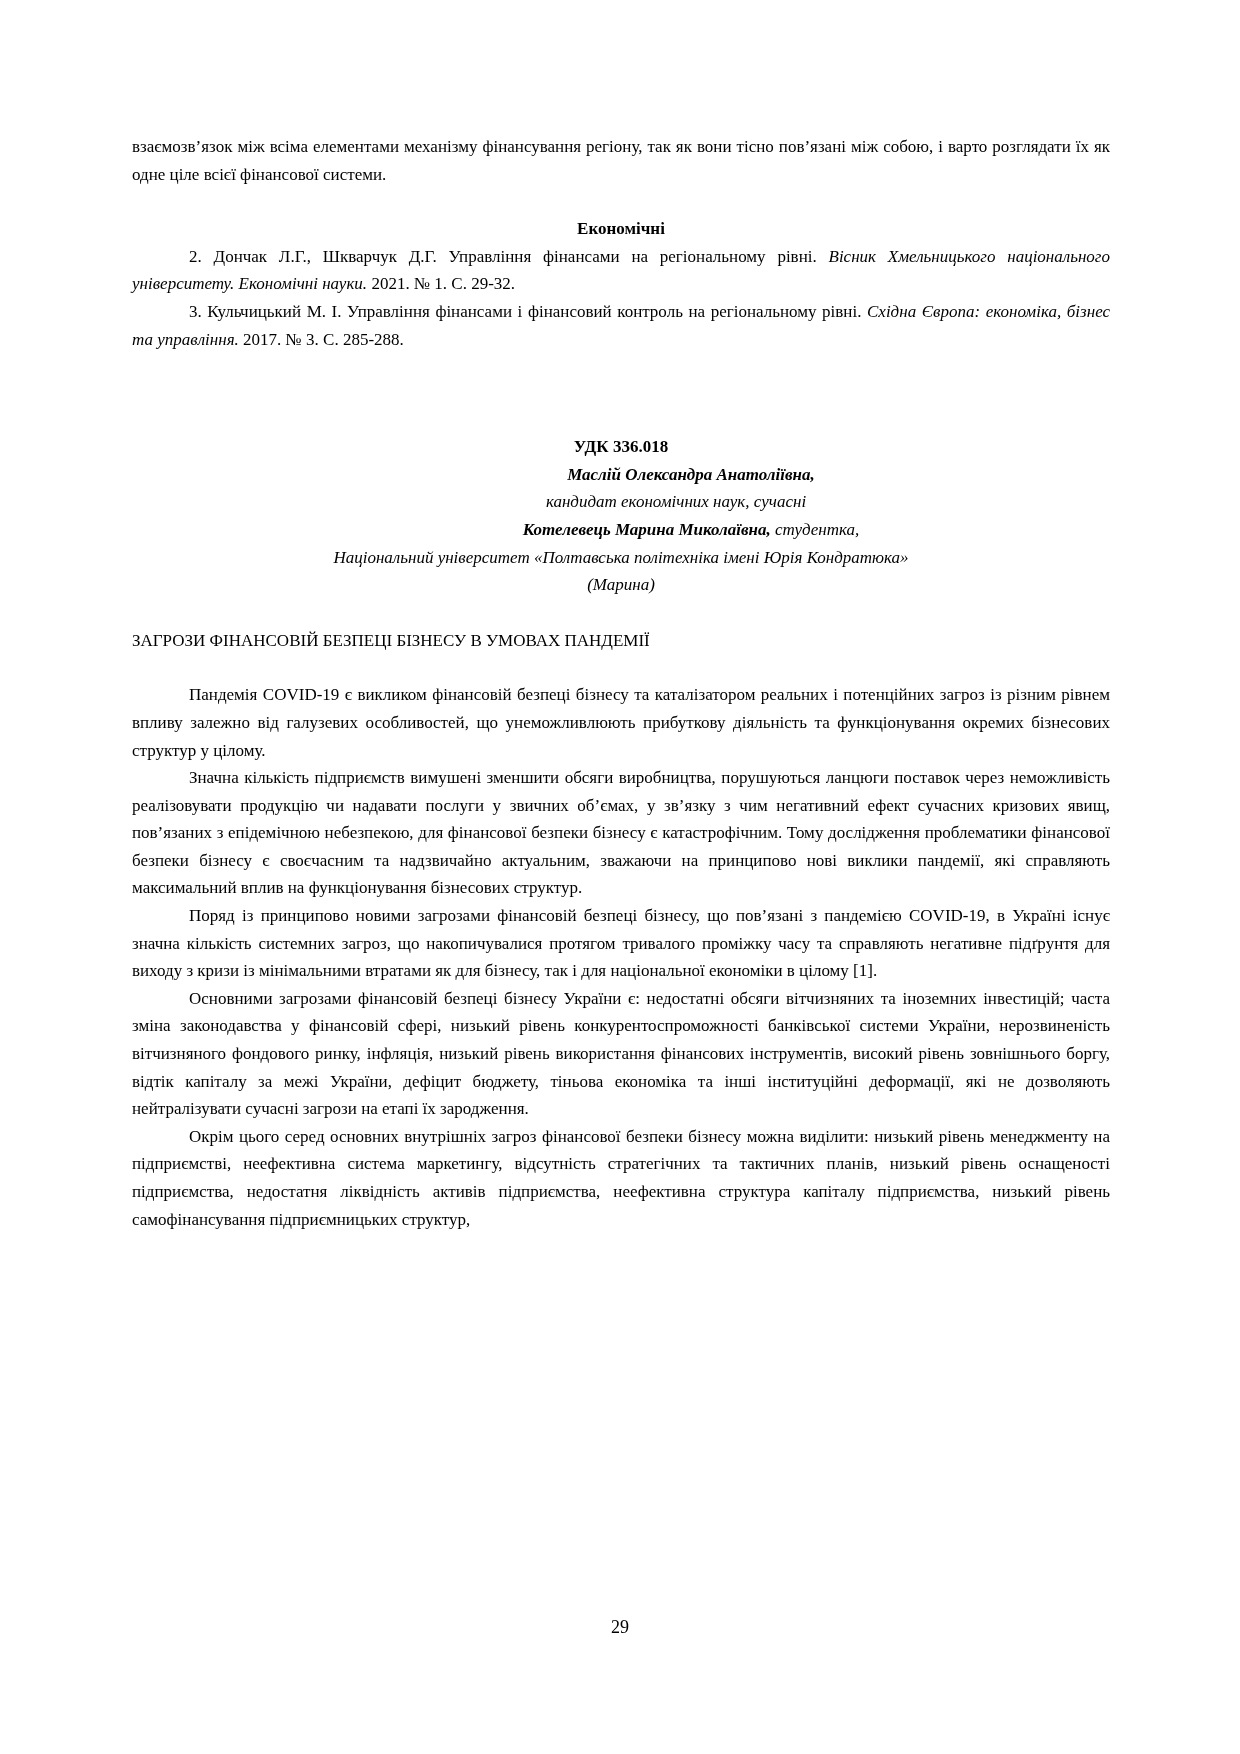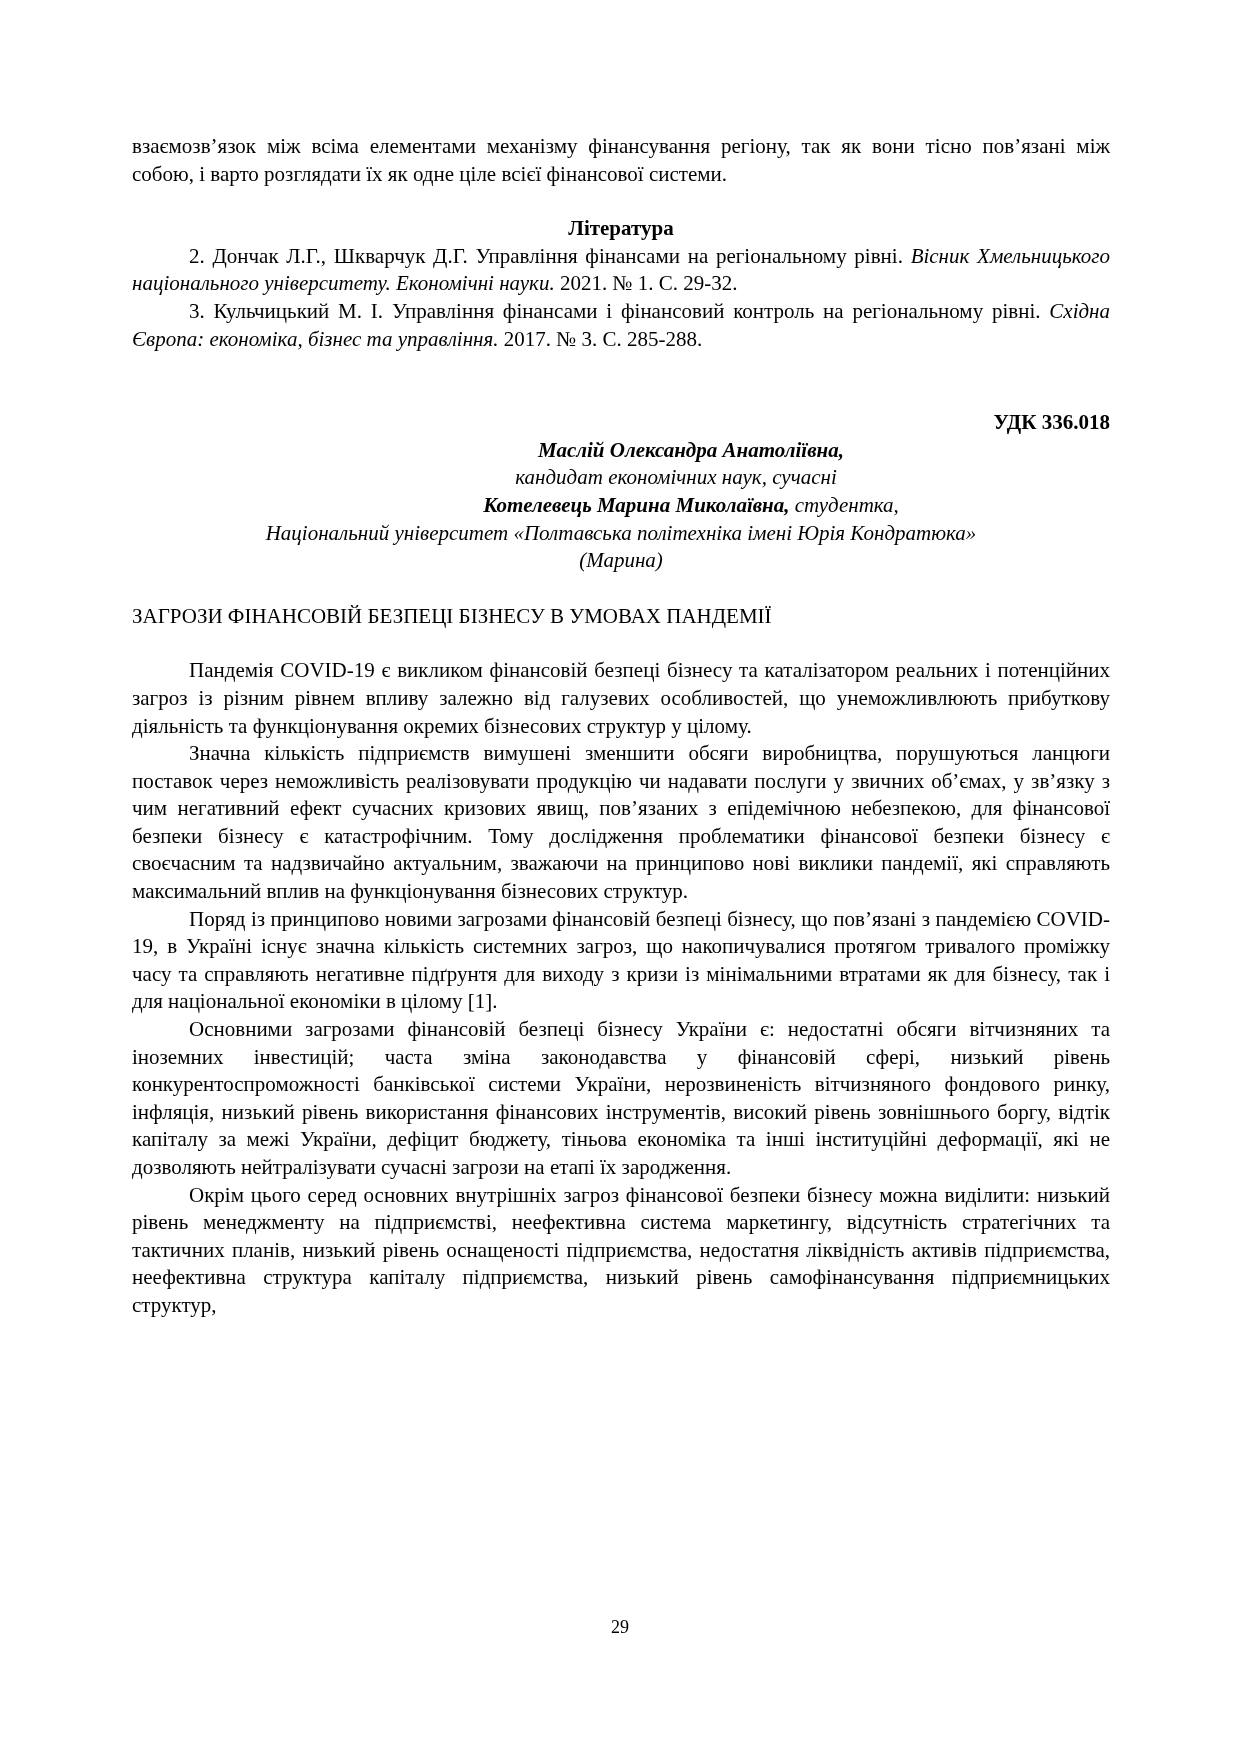--- a/index.html
+++ b/index.html
@@ -13,21 +13,21 @@
       position: relative;
       overflow: hidden;
       font-family: "Liberation Serif", "DejaVu Serif", serif;
       color: #000000;
     }
     .page {
       position: absolute;
       left: 132px;
       top: 133px;
       width: 978px;
-      font-size: 21px;
+      font-size: 17px;
       line-height: 27.6px;
     }
     p {
       margin: 0;
       text-align: justify;
     }
     .indent {
       text-indent: 57px;
     }
     .lit-title {
@@ -35,22 +35,22 @@
       font-weight: bold;
       margin-top: 27px;
     }
     .ref-item {
       text-indent: 57px;
     }
     .ref-item .pad { display: inline-block; width: 14px; }
     .it { font-style: italic; }
     .udk {
       font-weight: bold;
-      margin-top: 56px;
-      text-align: right;
+      margin-top: 80px;
+      text-align: center;
     }
     .author-block {
       margin-top: 0;
       text-align: center;
     }
     .author-block p {
       text-align: center;
     }
     .author1 {
       font-weight: bold;
@@ -84,21 +84,21 @@
       font-family: "Liberation Serif", "DejaVu Serif", serif;
     }
   </style>
 </head>
 <body>
 
 <div class="page">
 
   <p>взаємозв’язок між всіма елементами механізму фінансування регіону, так як вони тісно пов’язані між собою, і варто розглядати їх як одне ціле всієї фінансової системи.</p>
 
-  <p class="lit-title">Література</p>
+  <p class="lit-title">Економічні</p>
 
   <div>
     <p class="ref-item">
       <span>2.</span>&nbsp;<span>Дончак Л.Г., Шкварчук Д.Г. Управління фінансами на регіональному рівні.</span>
       <span class="it">Вісник Хмельницького національного університету. Економічні науки.</span><span> 2021. № 1. С. 29-32.</span>
     </p>
     <p class="ref-item">
       <span>3.</span>&nbsp;<span>Кульчицький М. І. Управління фінансами і фінансовий контроль на регіональному рівні.</span>
       <span class="it">Східна Європа: економіка, бізнес та управління.</span><span> 2017. № 3. С. 285-288.</span>
     </p>

